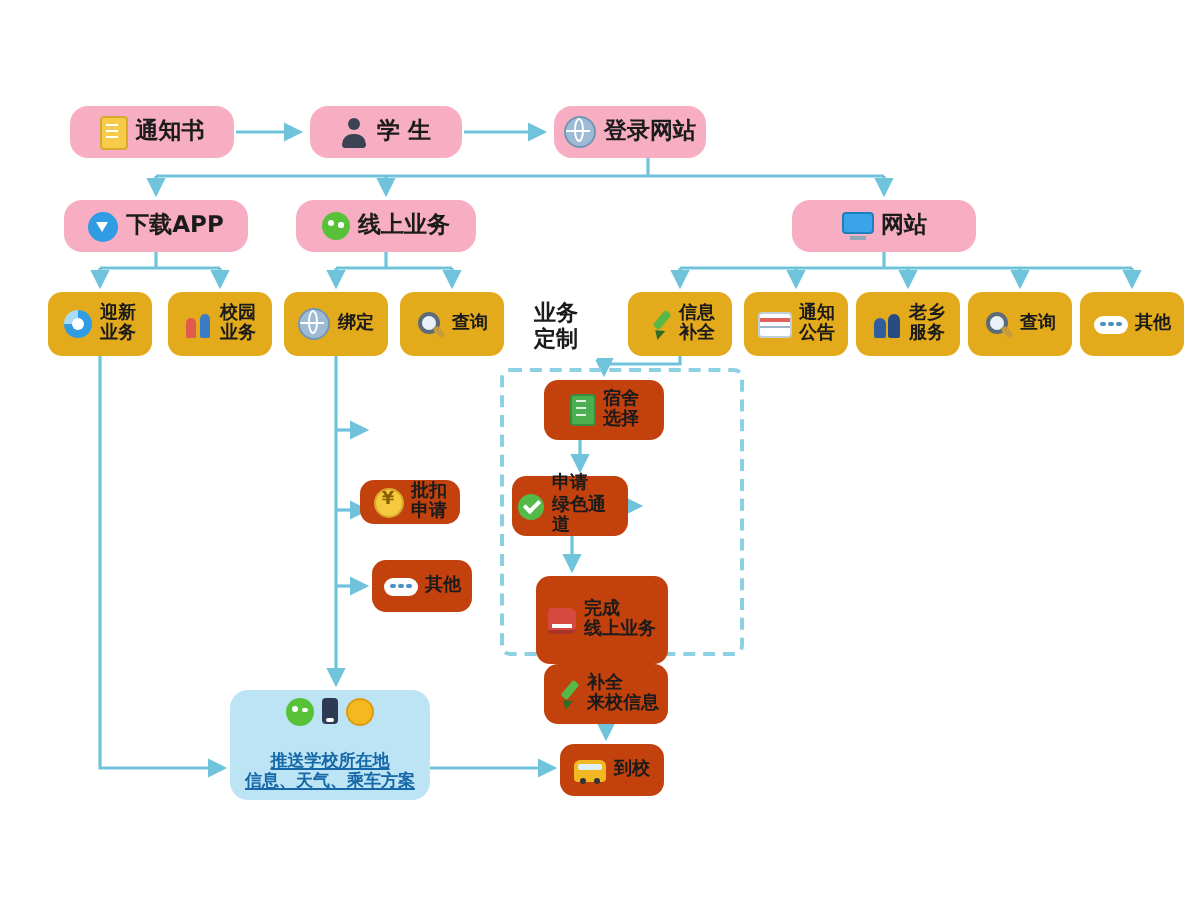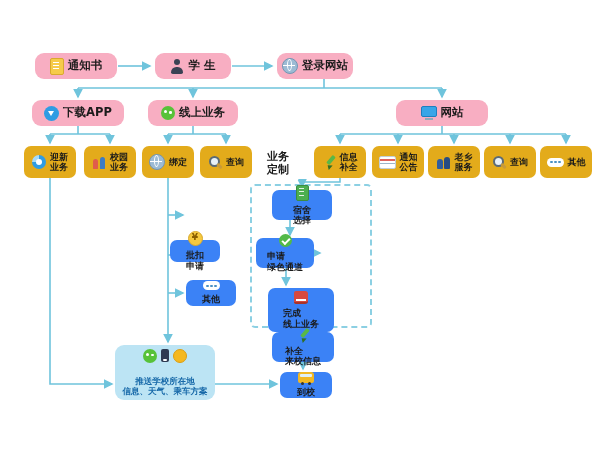--- a/index.html
+++ b/index.html
@@ -5,24 +5,24 @@
   html,body{margin:0;padding:0;background:#fff;}
   .canvas{position:relative;width:600px;height:450px;background:#fff;overflow:hidden;
           font-family:"DejaVu Sans",sans-serif;}
   .wires{position:absolute;left:0;top:0;}
   .node{position:absolute;display:flex;align-items:center;justify-content:center;gap:4px;
         box-sizing:border-box;border-radius:7px;font-weight:bold;color:#1b1b1b;
         font-size:9px;line-height:1.15;padding:2px 3px;}
   .lbl{white-space:pre-line;text-align:left;}
   .pink{background:#F8AEC2;font-size:11.5px;border-radius:9px;}
   .gold{background:#E3AB1B;}
-  .orange{background:#3b82f6;flex-direction:column;}
+  .orange{background:#c2410c;}
   .plain{background:#fff;font-size:11px;}
   .blue-panel{background:#BCE4F4;flex-direction:column;gap:14px;color:#1668A8;
-              font-size:8.5px;text-align:center;border-radius:9px;}
+              font-size:8.5px;text-align:center;border-radius:9px;text-decoration:underline;}
   .blue-panel .lbl{text-align:center;}
   .icon-row{display:flex;gap:4px;align-items:center;}
   .dashed-box{position:absolute;border:2px dashed #8CD0E3;border-radius:5px;}
 
   .ic{flex:none;position:relative;display:block;}
   .ic-doc{width:12px;height:15px;background:#F6CB4A;border:1px solid #D9A92E;border-radius:2px;}
   .ic-doc::after{content:"";position:absolute;left:2px;top:3px;width:6px;height:8px;
     background:repeating-linear-gradient(#fff 0 1px,transparent 1px 3px);}
   .ic-person{width:14px;height:15px;}
   .ic-person::before{content:"";position:absolute;left:4px;top:0;width:6px;height:6px;border-radius:50%;background:#3B4254;}
@@ -194,21 +194,21 @@
   </div>
   <div class="node gold" style="left:484px;top:146px;width:52px;height:32px">
     <span class="ic ic-mag"></span>
     <span class="lbl">查询</span>
   </div>
   <div class="node gold" style="left:540px;top:146px;width:52px;height:32px">
     <span class="ic ic-dots"></span>
     <span class="lbl">其他</span>
   </div>
 
-  <div class="node orange" style="left:170px;top:240px;width:50px;height:22px">
+  <div class="node orange" style="left:180px;top:240px;width:50px;height:22px">
     <span class="ic ic-coin"></span>
     <span class="lbl">批扣
 申请</span>
   </div>
   <div class="node orange" style="left:186px;top:280px;width:50px;height:26px">
     <span class="ic ic-dots"></span>
     <span class="lbl">其他</span>
   </div>
 
   <div class="node orange" style="left:272px;top:190px;width:60px;height:30px">

